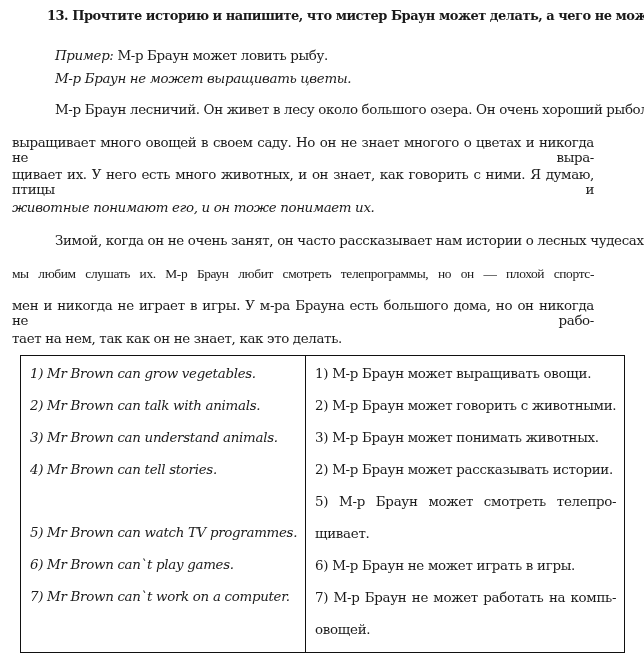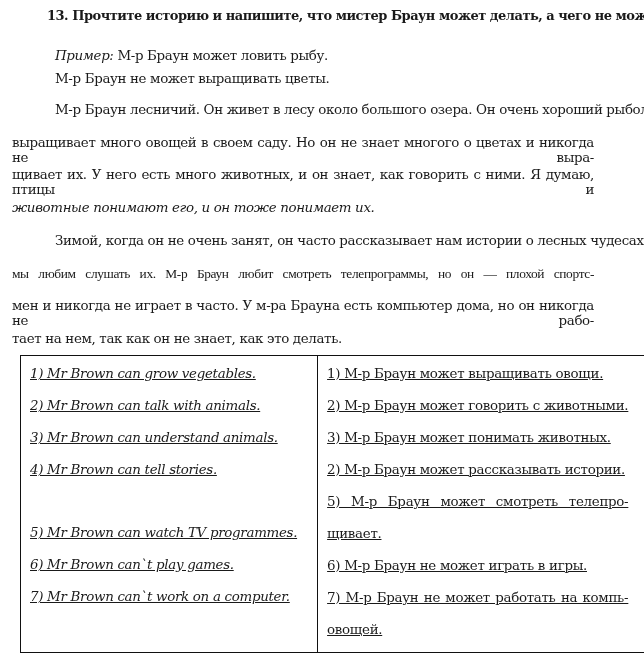--- a/index.html
+++ b/index.html
@@ -4,51 +4,51 @@
 <style>
   html, body { margin: 0; padding: 0; background: #ffffff; }
   body {
     width: 644px; height: 659px; position: relative; overflow: hidden;
     font-family: "DejaVu Serif", serif; color: #1a1a1a;
   }
   .line { position: absolute; white-space: nowrap; font-size: 13.4px; letter-spacing: -0.35px; }
   .title { left: 47px; top: 8px; font-weight: bold; font-size: 13px; letter-spacing: -0.5px; }
   .example { left: 55px; top: 48px; }
   .example em { font-style: italic; }
-  .l3 { left: 55px; top: 71px; }
+  .l3 { left: 55px; top: 71px; font-style: italic; }
   .p { left: 12px; width: 582px; }
   .just { text-align: justify; text-align-last: justify; white-space: normal; }
   table {
     position: absolute; left: 20px; top: 355px; width: 587px; height: 292px;
     border-collapse: collapse; border: 1.5px solid #111;
   }
   td {
-    border: 1.5px solid #111; vertical-align: top; padding: 8px 20px 0 9px;
-    font-size: 13.4px; letter-spacing: -0.3px; text-decoration: underline;
+    border: 1.5px solid #111; vertical-align: top; padding: 8px 8px 0 9px;
+    font-size: 13.4px; letter-spacing: -0.3px;
   }
   td.left { width: 268px; font-style: italic; }
   .row { height: 32px; line-height: 20px; white-space: nowrap; }
   .gap { height: 31px; }
   .wrap { white-space: normal; text-align: justify; text-align-last: justify; }
 </style>
 </head>
 <body>
 
 <div class="line title">13. Прочтите историю и напишите, что мистер Браун может делать, а чего не может.</div>
 <div class="line example"><em>Пример:</em><span> М-р Браун может ловить рыбу.</span></div>
 <div class="line l3">М-р Браун не может выращивать цветы.</div>
 
 <div>
   <div class="line p" style="top:102px; left:55px; width:549px;">М-р Браун лесничий. Он живет в лесу около большого озера. Он очень хороший рыболов и</div>
   <div class="line p just" style="top:135px;">выращивает много овощей в своем саду. Но он не знает многого о цветах и никогда не выра-</div>
   <div class="line p just" style="top:167px;">щивает их. У него есть много животных, и он знает, как говорить с ними. Я думаю, птицы и</div>
   <div class="line p" style="top:200px;font-style:italic;">животные понимают его, и он тоже понимает их.</div>
   <div class="line p" style="top:233px; left:55px; width:549px;">Зимой, когда он не очень занят, он часто рассказывает нам истории о лесных чудесах, и</div>
   <div class="line p just" style="top:266px;font-family:Liberation Serif, serif;">мы любим слушать их. М-р Браун любит смотреть телепрограммы, но он — плохой спортс-</div>
-  <div class="line p just" style="top:298px;">мен и никогда не играет в часто. У м-ра Брауна есть компьютер дома, но он никогда не рабо-</div>
+  <div class="line p just" style="top:298px;">мен и никогда не играет в игры. У м-ра Брауна есть большого дома, но он никогда не рабо-</div>
   <div class="line p" style="top:331px;">тает на нем, так как он не знает, как это делать.</div>
 </div>
 
 <table>
   <tbody>
       <tr>
     <td class="left">
       <div class="row">1) Mr Brown can grow vegetables.</div>
       <div class="row">2) Mr Brown can talk with animals.</div>
       <div class="row">3) Mr Brown can understand animals.</div>

